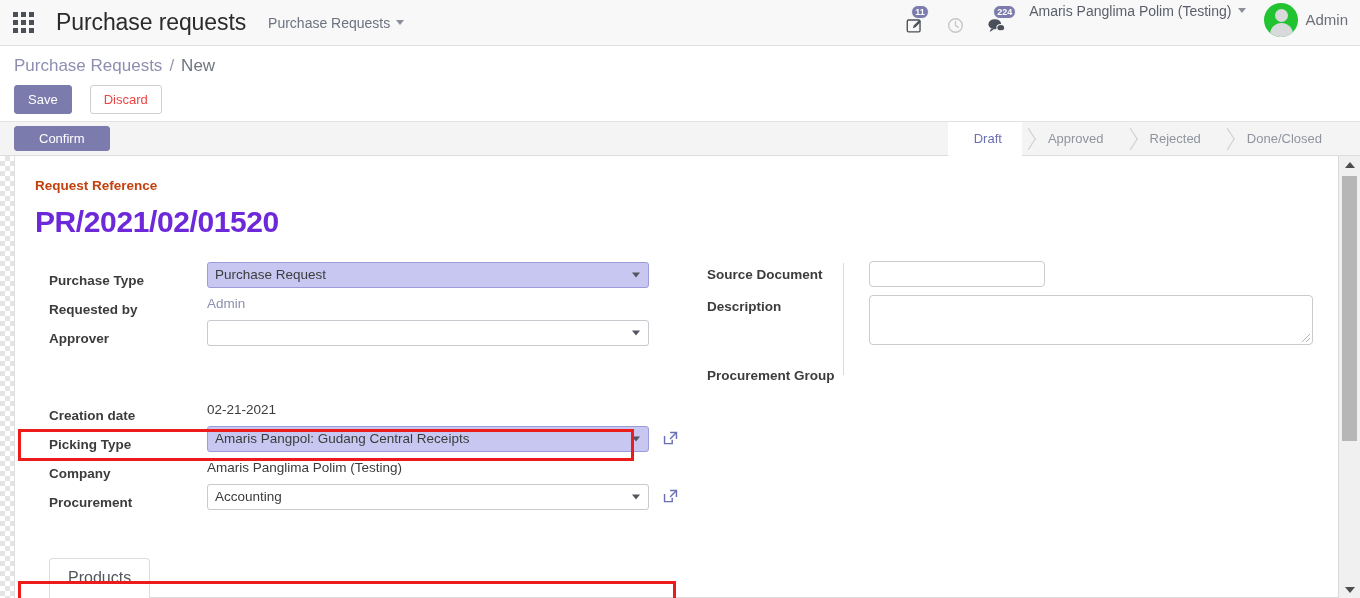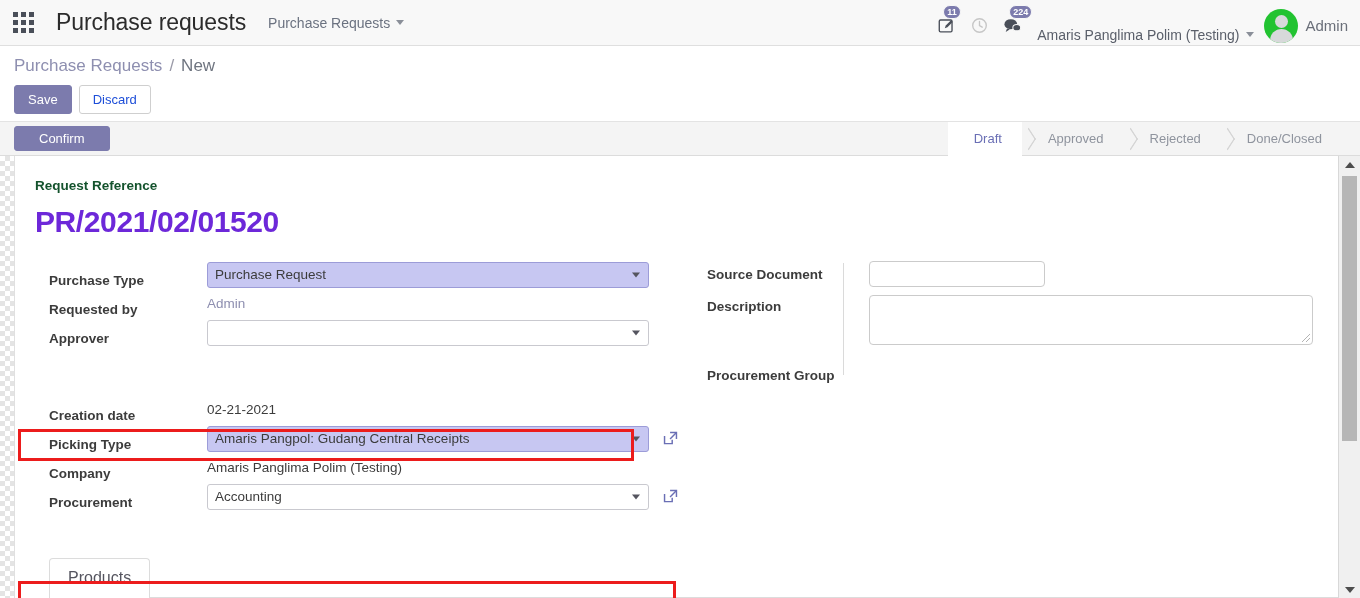--- a/index.html
+++ b/index.html
@@ -51,21 +51,21 @@
   }
   .caret-down {
     width: 0; height: 0;
     border-left: 4px solid transparent;
     border-right: 4px solid transparent;
     border-top: 5px solid #8a8f99;
     display: inline-block;
   }
   .nav-right {
     margin-left: auto;
-    display: flex; align-items: flex-end; gap: 0px;
+    display: flex; align-items: flex-start; gap: 8px;
     padding-right: 4px;
   }
   .sysicon {
     position: relative;
     width: 33px; height: 40px;
     display: flex; align-items: flex-end; justify-content: center;
     padding-bottom: 9px;
     cursor: pointer;
   }
   .badge {
@@ -124,36 +124,36 @@
   }
   .breadcrumb {
     font-size: 17px;
     color: #8e8fb0;
     margin-bottom: 9px;
     display: flex; align-items: baseline; gap: 7px;
   }
   .bc-link { color: #8e8fb0; cursor: pointer; }
   .bc-sep { color: #9a9aa8; }
   .bc-active { color: #6f7580; }
-  .btn-row { display: flex; gap: 7px; }
+  .btn-row { display: flex; gap: 18px; }
   .btn {
     font-size: 13px;
     padding: 5px 13px;
     border-radius: 3px;
     cursor: pointer;
     line-height: 17px;
   }
   .btn-primary {
     background: #7c7bad;
     color: #fff;
     border: 1px solid #7c7bad;
   }
   .btn-default {
     background: #fff;
-    color: #1d4ed8;
+    color: #ef4444;
     border: 1px solid #cfcfcf;
   }
 
   
   .statusbar {
     background: #f4f4f4;
     border-top: 1px solid #e3e3e3;
     border-bottom: 1px solid #dcdcdc;
     height: 35px;
     display: flex;
@@ -225,21 +225,21 @@
     right: 22px;
     height: 100%;
     background: #fff;
     border-left: 1px solid #e0e0e0;
     padding: 22px 0 0 20px;
     overflow: hidden;
   }
   .ref-label {
     font-size: 13.5px;
     font-weight: bold;
-    color: #14532d;
+    color: #c2410c;
     margin-bottom: 12px;
   }
   .ref-value {
     font-size: 30px;
     font-weight: bold;
     color: #6d28d9;
     letter-spacing: -0.4px;
     margin-bottom: 22px;
   }
 

